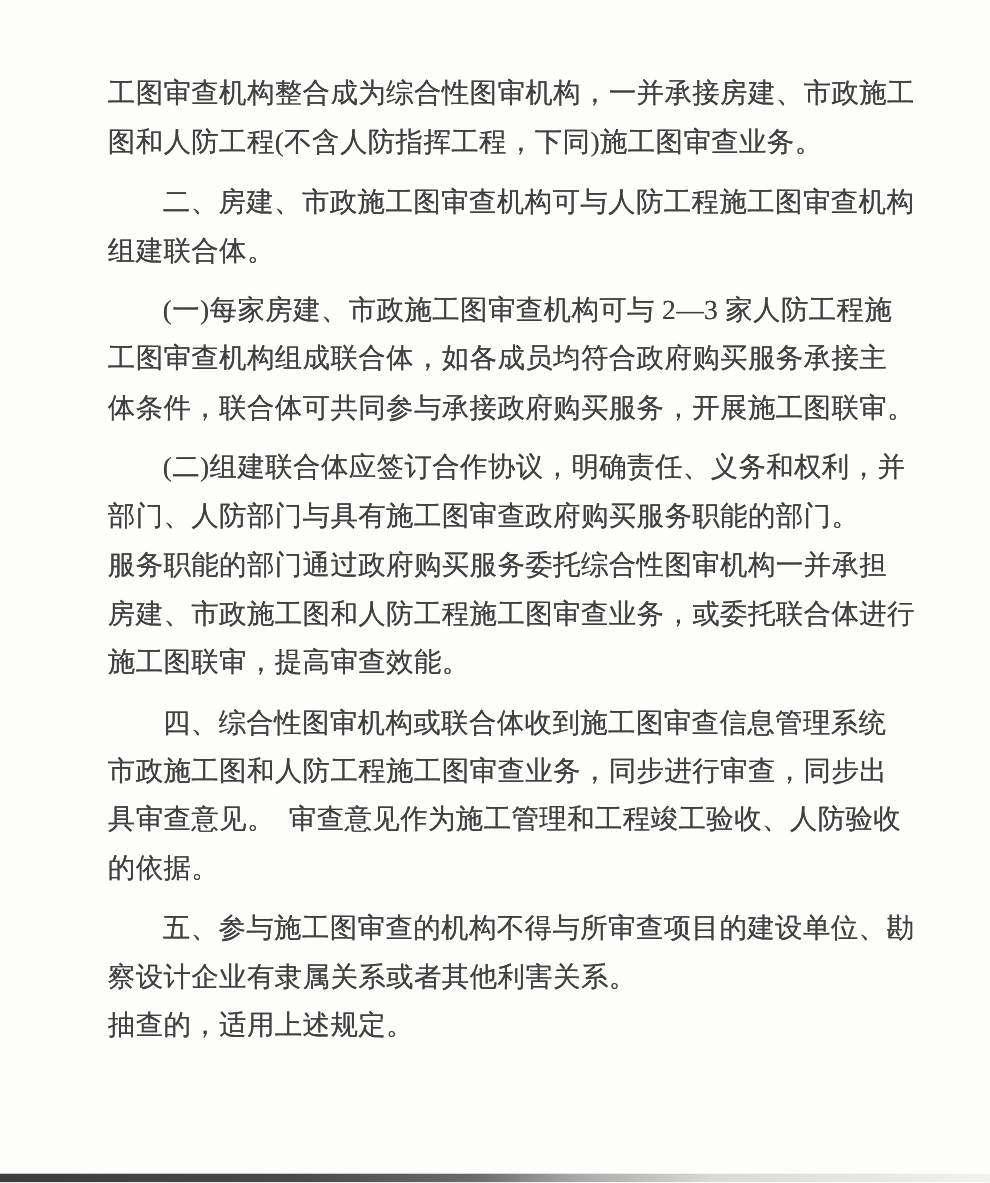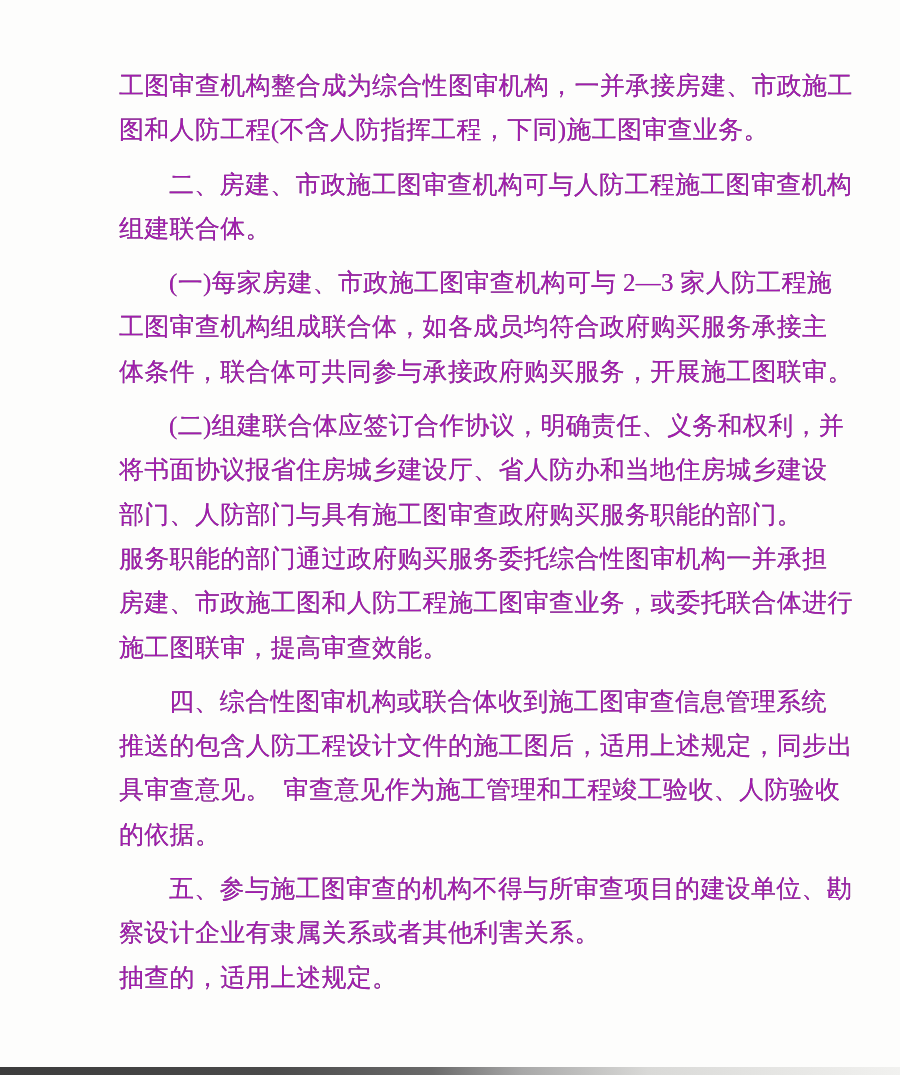--- a/index.html
+++ b/index.html
@@ -10,24 +10,24 @@
   .page {
     position: relative;
     width: 900px;
     height: 1075px;
     background: #fdfdfc;
     overflow: hidden;
     font-family: "Liberation Serif", "DejaVu Serif", serif;
   }
   .text-block {
     position: absolute;
-    left: 119px;
+    left: 98px;
     top: 64px;
     width: 706px;
-    color: #a21caf;
+    color: #404040;
     font-size: 25px;
     line-height: 44.3px;
     letter-spacing: 0.3px;
   }
   .line {
     height: 44.3px;
     white-space: nowrap;
     text-align: left;
   }
   .line.indent {
@@ -59,27 +59,26 @@
 <div class="page">
   <div class="text-block" id="doc">
       <div class="line"><span class="ink">工图审查机构整合成为综合性图审机构，一并承接房建、市政施工</span></div>
       <div class="line"><span class="ink">图和人防工程(不含人防指挥工程，下同)施工图审查业务。</span></div>
       <div class="line indent"><span class="ink">二、房建、市政施工图审查机构可与人防工程施工图审查机构</span></div>
       <div class="line"><span class="ink">组建联合体。</span></div>
       <div class="line indent"><span class="ink">(一)每家房建、市政施工图审查机构可与 2—3 家人防工程施</span></div>
       <div class="line"><span class="ink">工图审查机构组成联合体，如各成员均符合政府购买服务承接主</span></div>
       <div class="line"><span class="ink">体条件，联合体可共同参与承接政府购买服务，开展施工图联审。</span></div>
       <div class="line indent"><span class="ink">(二)组建联合体应签订合作协议，明确责任、义务和权利，并</span></div>
-      <div class="line"><span class="ink">将书面协议报省住房城乡建设厅、省人防办和当地住房城乡建设</span></div>
       <div class="line"><span class="ink">部门、人防部门与具有施工图审查政府购买服务职能的部门。</span></div>
       <div class="line"><span class="ink">服务职能的部门通过政府购买服务委托综合性图审机构一并承担</span></div>
       <div class="line"><span class="ink">房建、市政施工图和人防工程施工图审查业务，或委托联合体进行</span></div>
       <div class="line"><span class="ink">施工图联审，提高审查效能。</span></div>
       <div class="line indent"><span class="ink">四、综合性图审机构或联合体收到施工图审查信息管理系统</span></div>
-      <div class="line"><span class="ink">推送的包含人防工程设计文件的施工图后，适用上述规定，同步出</span></div>
+      <div class="line"><span class="ink">市政施工图和人防工程施工图审查业务，同步进行审查，同步出</span></div>
       <div class="line"><span class="ink">具审查意见。 审查意见作为施工管理和工程竣工验收、人防验收</span></div>
       <div class="line"><span class="ink">的依据。</span></div>
       <div class="line indent"><span class="ink">五、参与施工图审查的机构不得与所审查项目的建设单位、勘</span></div>
       <div class="line"><span class="ink">察设计企业有隶属关系或者其他利害关系。</span></div>
       <div class="line"><span class="ink">抽查的，适用上述规定。</span></div>
     </div>
   <div class="scan-bottom-edge"></div>
 </div>
 
 </body></html>

